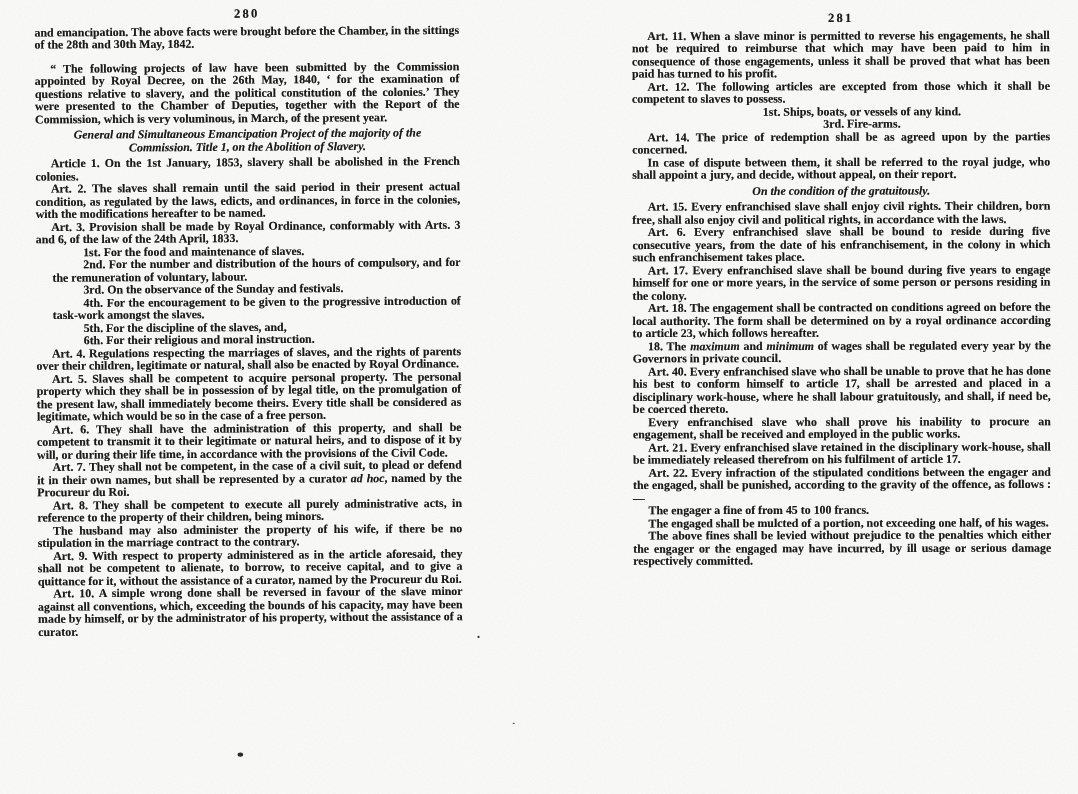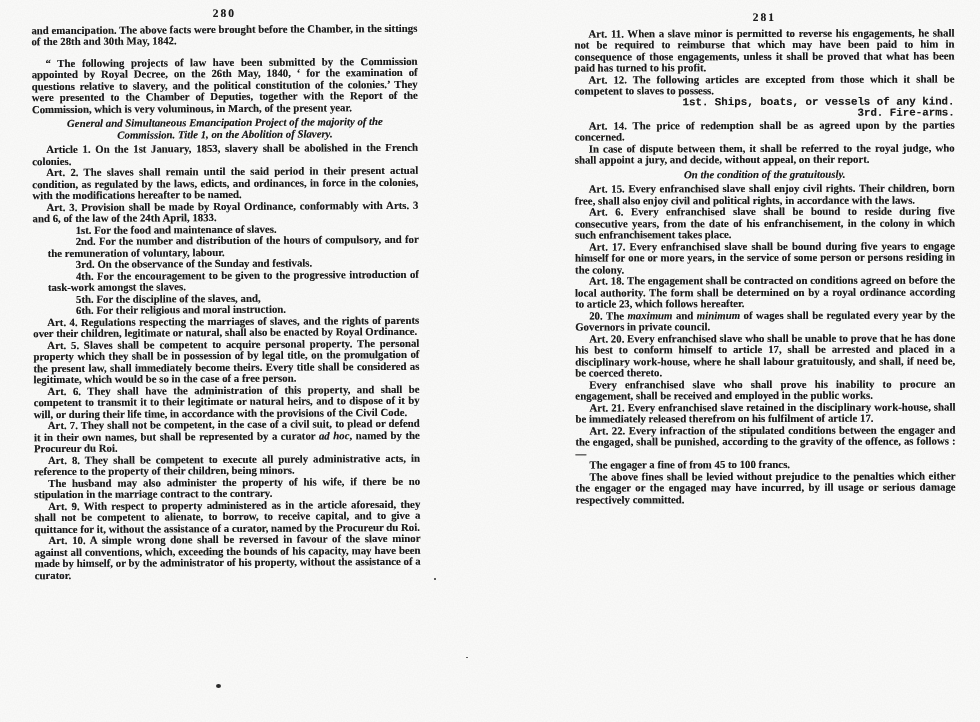--- a/index.html
+++ b/index.html
@@ -27,21 +27,21 @@
     text-align: center;
     font-size: 11.5px;
     letter-spacing: 2px;
     font-weight: bold;
     margin: 0 0 4px 0;
   }
   .para { margin: 0; text-indent: 14px; }
   .cont { text-indent: 0; }
   .quote { margin-top: 10px; }
   .sub  { padding-left: 15px; text-indent: 28px; }
-  .subr { padding-left: 38px; text-indent: 0; text-align: right; font-family: Liberation Mono, monospace; }
+  .subr { padding-left: 38px; text-indent: 0; text-align: center; }
   .heading { font-style: italic; text-align: center; margin: 3px 0; }
   .heading div { text-indent: 0; }
   .speck { position: absolute; background: #2a2a2a; border-radius: 50%; z-index: 2; }
   .speck-1 { left: 216px; top: 684px; width: 5px; height: 4px; }
   .speck-2 { left: 434px; top: 578px; width: 2px; height: 2px; }
   .speck-3 { left: 466px; top: 657px; width: 2px; height: 1px; }
 </style>
 </head>
 <body>
 
@@ -89,26 +89,27 @@
     <p class="para">Art. 12.  The following articles are excepted from those which it shall be competent to slaves to possess.</p>
     <p class="para subr">1st.  Ships, boats, or vessels of any kind.</p>
     <p class="para subr">3rd.  Fire-arms.</p>
     <p class="para">Art. 14.  The price of redemption shall be as agreed upon by the parties concerned.</p>
     <p class="para">In case of dispute between them, it shall be referred to the royal judge, who shall appoint a jury, and decide, without appeal, on their report.</p>
     <div class="heading">On the condition of the gratuitously.</div>
     <p class="para">Art. 15.  Every enfranchised slave shall enjoy civil rights.  Their children, born free, shall also enjoy civil and political rights, in accordance with the laws.</p>
     <p class="para">Art. 6.  Every enfranchised slave shall be bound to reside during five consecutive years, from the date of his enfranchisement, in the colony in which such enfranchisement takes place.</p>
     <p class="para">Art. 17.  Every enfranchised slave shall be bound during five years to engage himself for one or more years, in the service of some person or persons residing in the colony.</p>
     <p class="para">Art. 18.  The engagement shall be contracted on conditions agreed on before the local authority.  The form shall be determined on by a royal ordinance according to article 23, which follows hereafter.</p>
-    <p class="para"><span>20.  The </span><i>maximum</i><span> and </span><i>minimum</i><span> of wages shall be regulated every year by the Governors in private council.</span></p>
-    <p class="para">Art. 20.  Every enfranchised slave who shall be unable to prove that he has done his best to conform himself to article 17, shall be arrested and placed in a disciplinary work-house, where he shall labour gratuitously, and shall, if need be, be coerced thereto.</p>
+    <p class="para"><span>18.  The </span><i>maximum</i><span> and </span><i>minimum</i><span> of wages shall be regulated every year by the Governors in private council.</span></p>
+    <p class="para">Art. 40.  Every enfranchised slave who shall be unable to prove that he has done his best to conform himself to article 17, shall be arrested and placed in a disciplinary work-house, where he shall labour gratuitously, and shall, if need be, be coerced thereto.</p>
     <p class="para">Every enfranchised slave who shall prove his inability to procure an engagement, shall be received and employed in the public works.</p>
     <p class="para">Art. 21.  Every enfranchised slave retained in the disciplinary work-house, shall be immediately released therefrom on his fulfilment of article 17.</p>
     <p class="para">Art. 22.  Every infraction of the stipulated conditions between the engager and the engaged, shall be punished, according to the gravity of the offence, as follows :—</p>
     <p class="para">The engager a fine of from 45 to 100 francs.</p>
+    <p class="para">The engaged shall be mulcted of a portion, not exceeding one half, of his wages.</p>
     <p class="para">The above fines shall be levied without prejudice to the penalties which either the engager or the engaged may have incurred, by ill usage or serious damage respectively committed.</p>
   </section>
 
   <span class="speck speck-1"></span>
   <span class="speck speck-2"></span>
   <span class="speck speck-3"></span>
 
 </main>
 
 </body></html>

